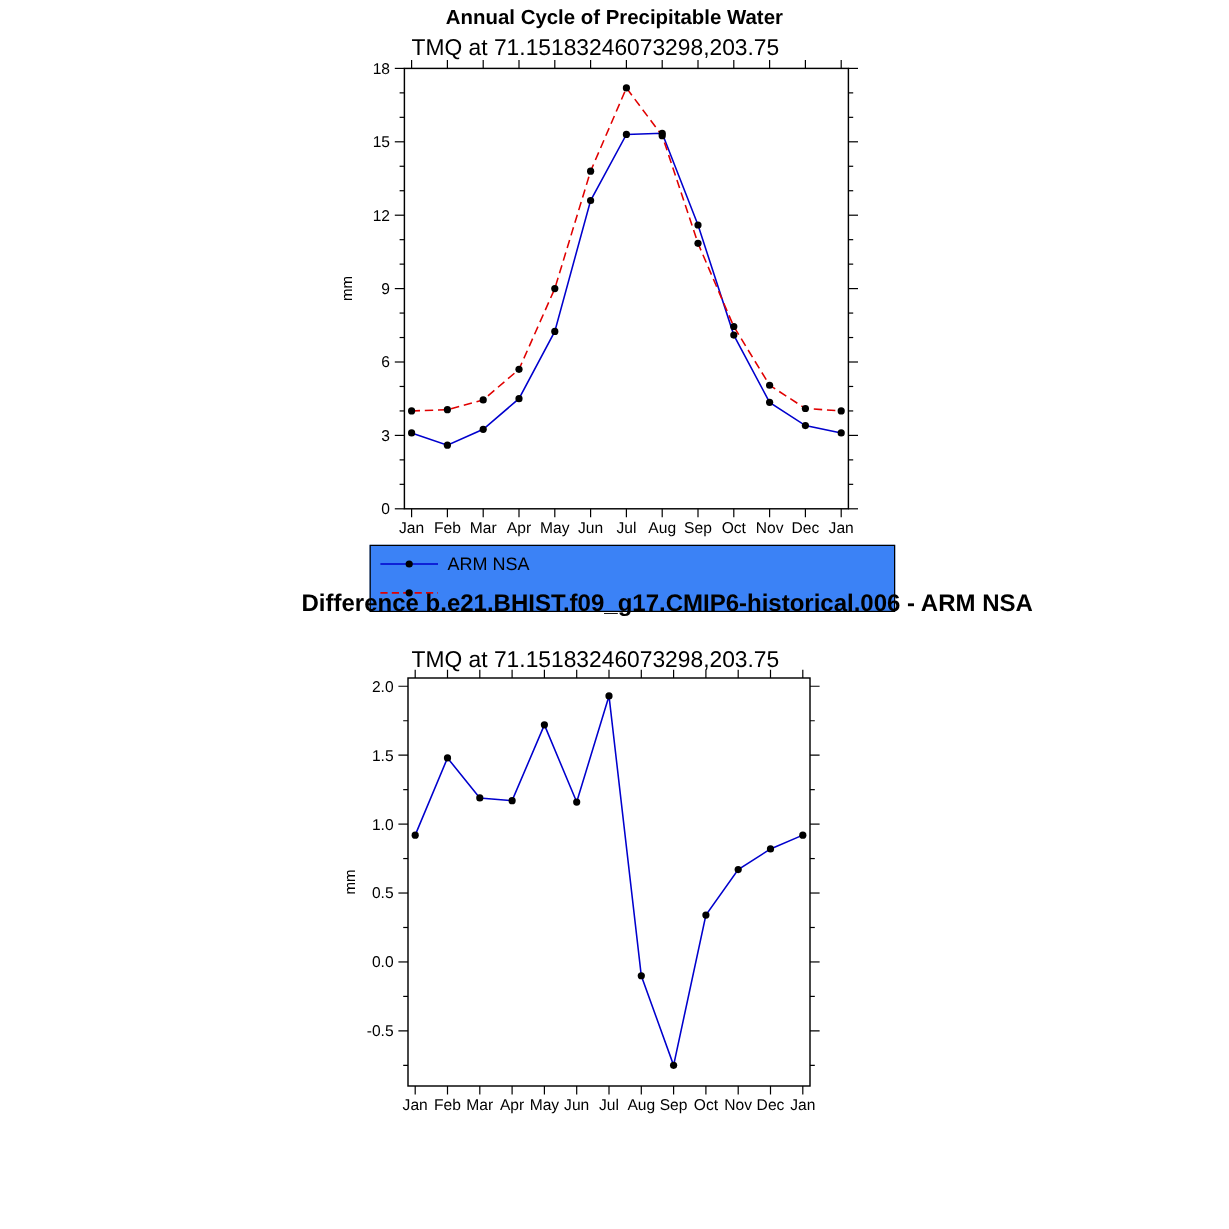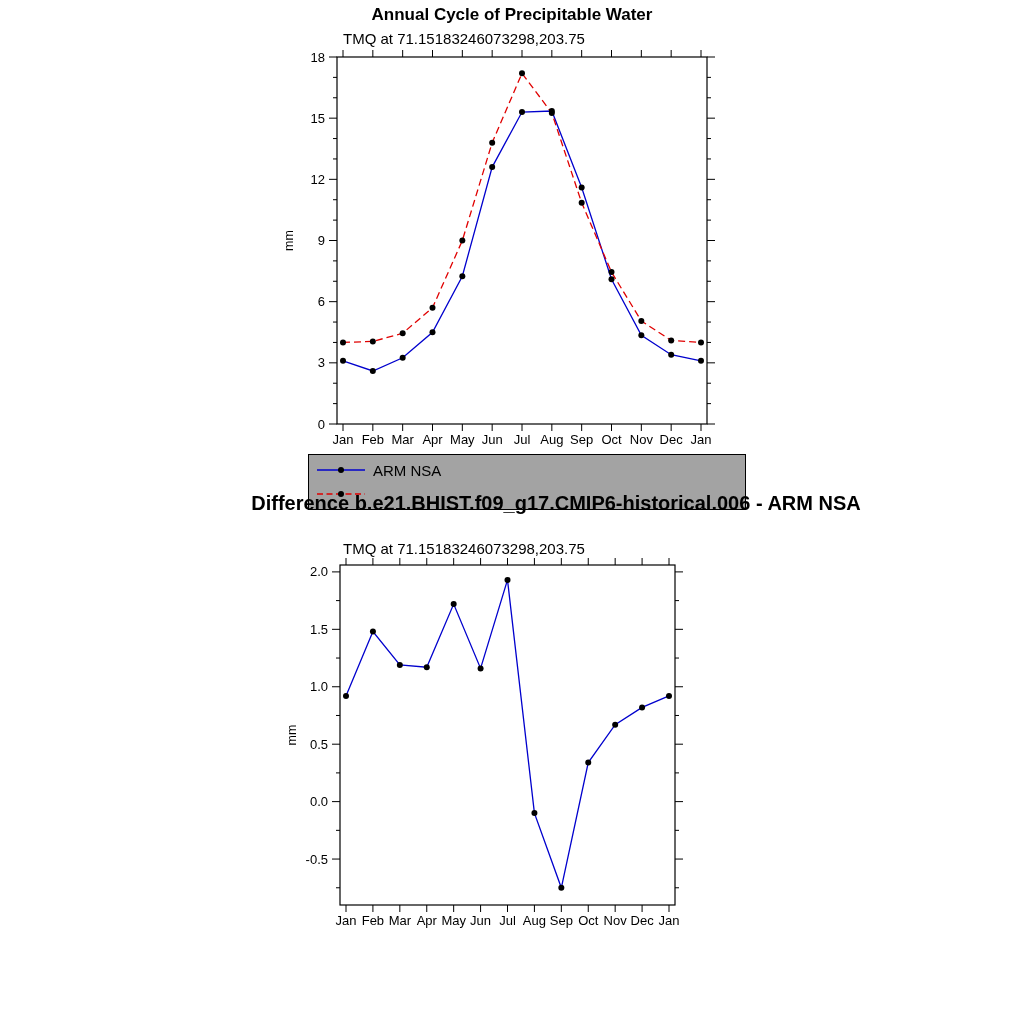--- a/index.html
+++ b/index.html
@@ -2,29 +2,29 @@
 <html><head>
 <meta charset="utf-8">
 <style>
   html,body{margin:0;padding:0;background:#fff;}
   .page{position:relative;width:1024px;height:1024px;background:#ffffff;
         font-family:"Liberation Sans",sans-serif;color:#000;overflow:hidden;}
   .chart-title{position:absolute;left:0;width:1024px;text-align:center;
                font-weight:bold;font-size:17px;}
   #title1{top:5px;}
   #title2{top:492px;font-size:20px;margin-left:44px;}
-  .chart-subtitle{position:absolute;font-size:15px;}
+  .chart-subtitle{position:absolute;font-size:19px;}
   #subtitle1{left:343px;top:30px;}
   #subtitle2{left:343px;top:540px;}
   .plot-svg{position:absolute;}
   #svg1{left:270px;top:50px;}
   #svg2{left:270px;top:558px;}
   svg text{font-family:"Liberation Sans",sans-serif;fill:#000;}
   .legend{position:absolute;left:308px;top:454px;width:436px;
-          border:1px solid #000;background:#a3a3a3;padding:3px 0;}
+          border:1px solid #000;background:#3b82f6;padding:3px 0;}
   .legend-row{display:flex;align-items:center;height:24px;}
   .legend-sample{margin-left:6px;flex:0 0 auto;}
   .legend-label{font-size:15px;margin-left:6px;white-space:nowrap;}
 </style>
 </head>
 <body>
 
 <div class="page">
 
   <div class="chart-title" id="title1">Annual Cycle of Precipitable Water</div>

